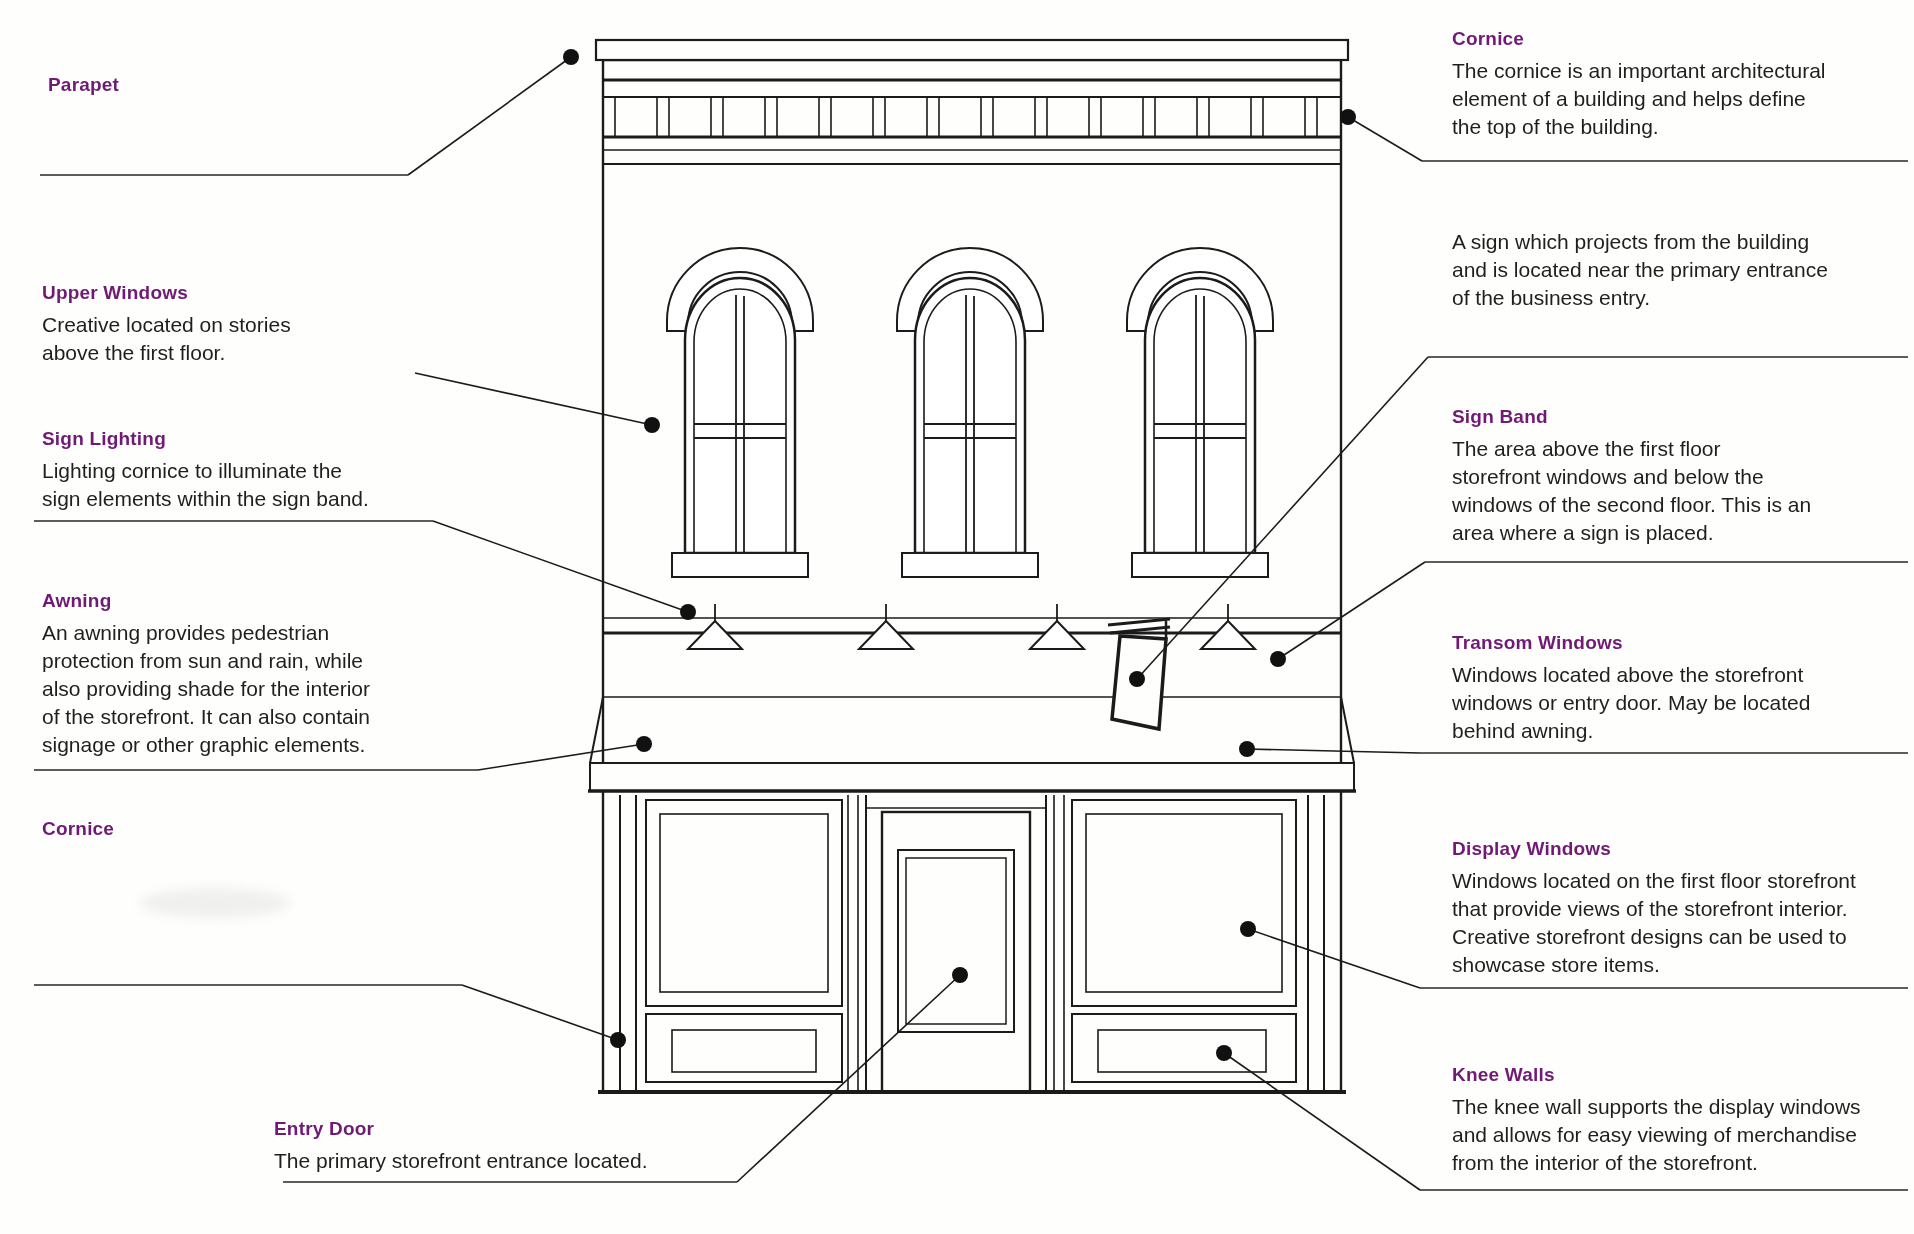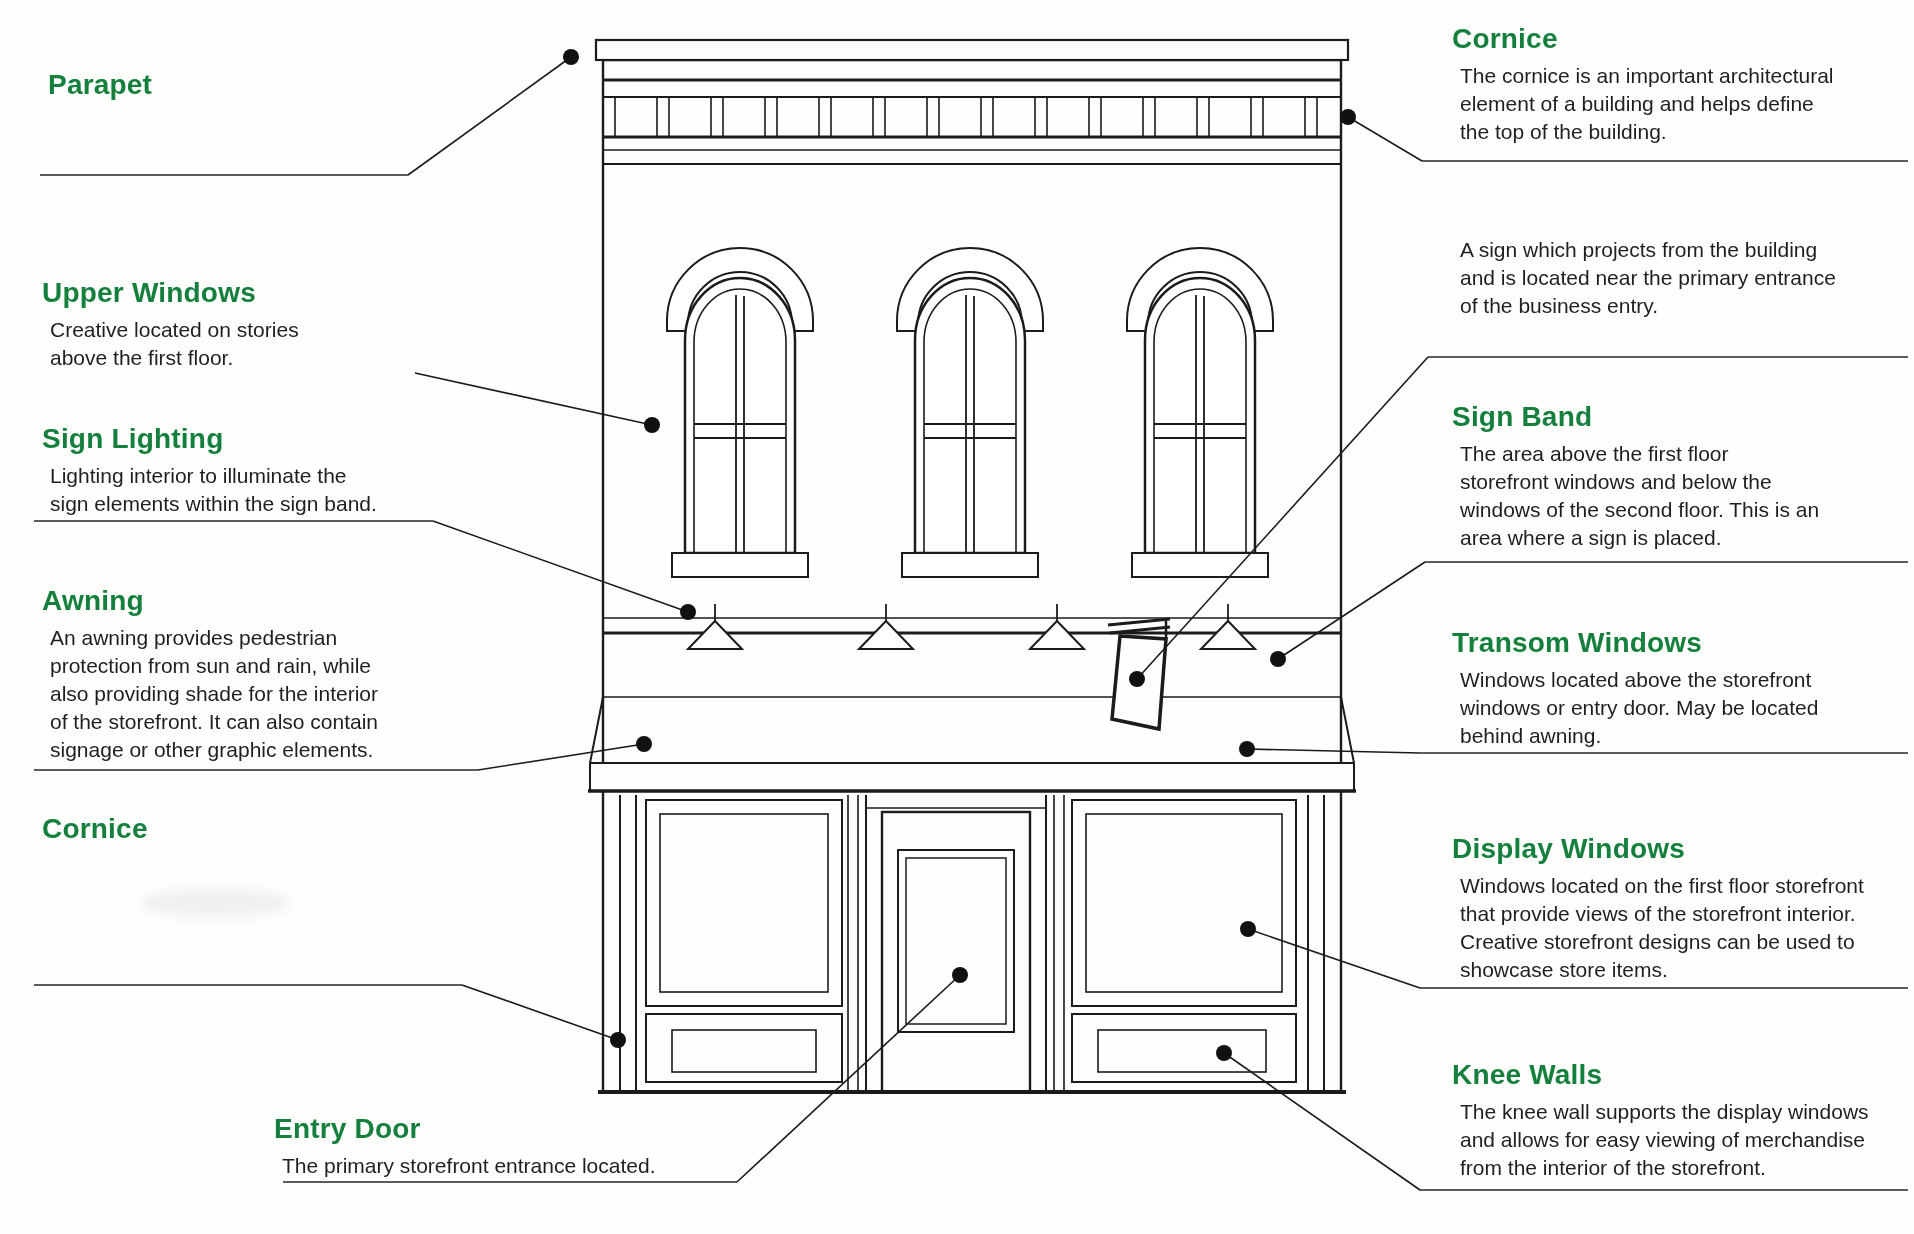--- a/index.html
+++ b/index.html
@@ -3,25 +3,25 @@
 <meta charset="utf-8">
 <style>
   html,body{margin:0;padding:0;background:#ffffff;}
   #canvas{
     position:relative;width:1914px;height:1234px;background:#fefefd;
     font-family:"Liberation Sans", sans-serif;color:#1a1a1a;overflow:hidden;
   }
   #drawing{position:absolute;left:0;top:0;}
   .ann{position:absolute;}
   .ann-title{
-    font-size:28px;font-weight:700;letter-spacing:.2px;line-height:30px;
-    color:#15803d;margin:0 0 3px 0;
+    font-size:19px;font-weight:700;letter-spacing:.2px;line-height:30px;
+    color:#701a75;margin:0 0 3px 0;
   }
   .ann-body{
-    font-size:21px;line-height:28px;color:#1f1f1f;white-space:pre-line;margin:8px;
+    font-size:21px;line-height:28px;color:#1f1f1f;white-space:pre-line;margin:0;
   }
   .smudge{
     position:absolute;left:140px;top:888px;width:150px;height:30px;
     background:#9a9a9a;opacity:.14;border-radius:50%;filter:blur(6px);
   }
 </style>
 </head>
 <body>
 
 <div id="canvas">
@@ -153,21 +153,21 @@
   </div>
 
   <div class="ann" style="left:42px;top:278px;width:330px">
     <div class="ann-title">Upper Windows</div>
     <div class="ann-body">Creative located on stories
 above the first floor.</div>
   </div>
 
   <div class="ann" style="left:42px;top:424px;width:380px">
     <div class="ann-title">Sign Lighting</div>
-    <div class="ann-body">Lighting interior to illuminate the
+    <div class="ann-body">Lighting cornice to illuminate the
 sign elements within the sign band.</div>
   </div>
 
   <div class="ann" style="left:42px;top:586px;width:390px">
     <div class="ann-title">Awning</div>
     <div class="ann-body">An awning provides pedestrian
 protection from sun and rain, while
 also providing shade for the interior
 of the storefront. It can also contain
 signage or other graphic elements.</div>

